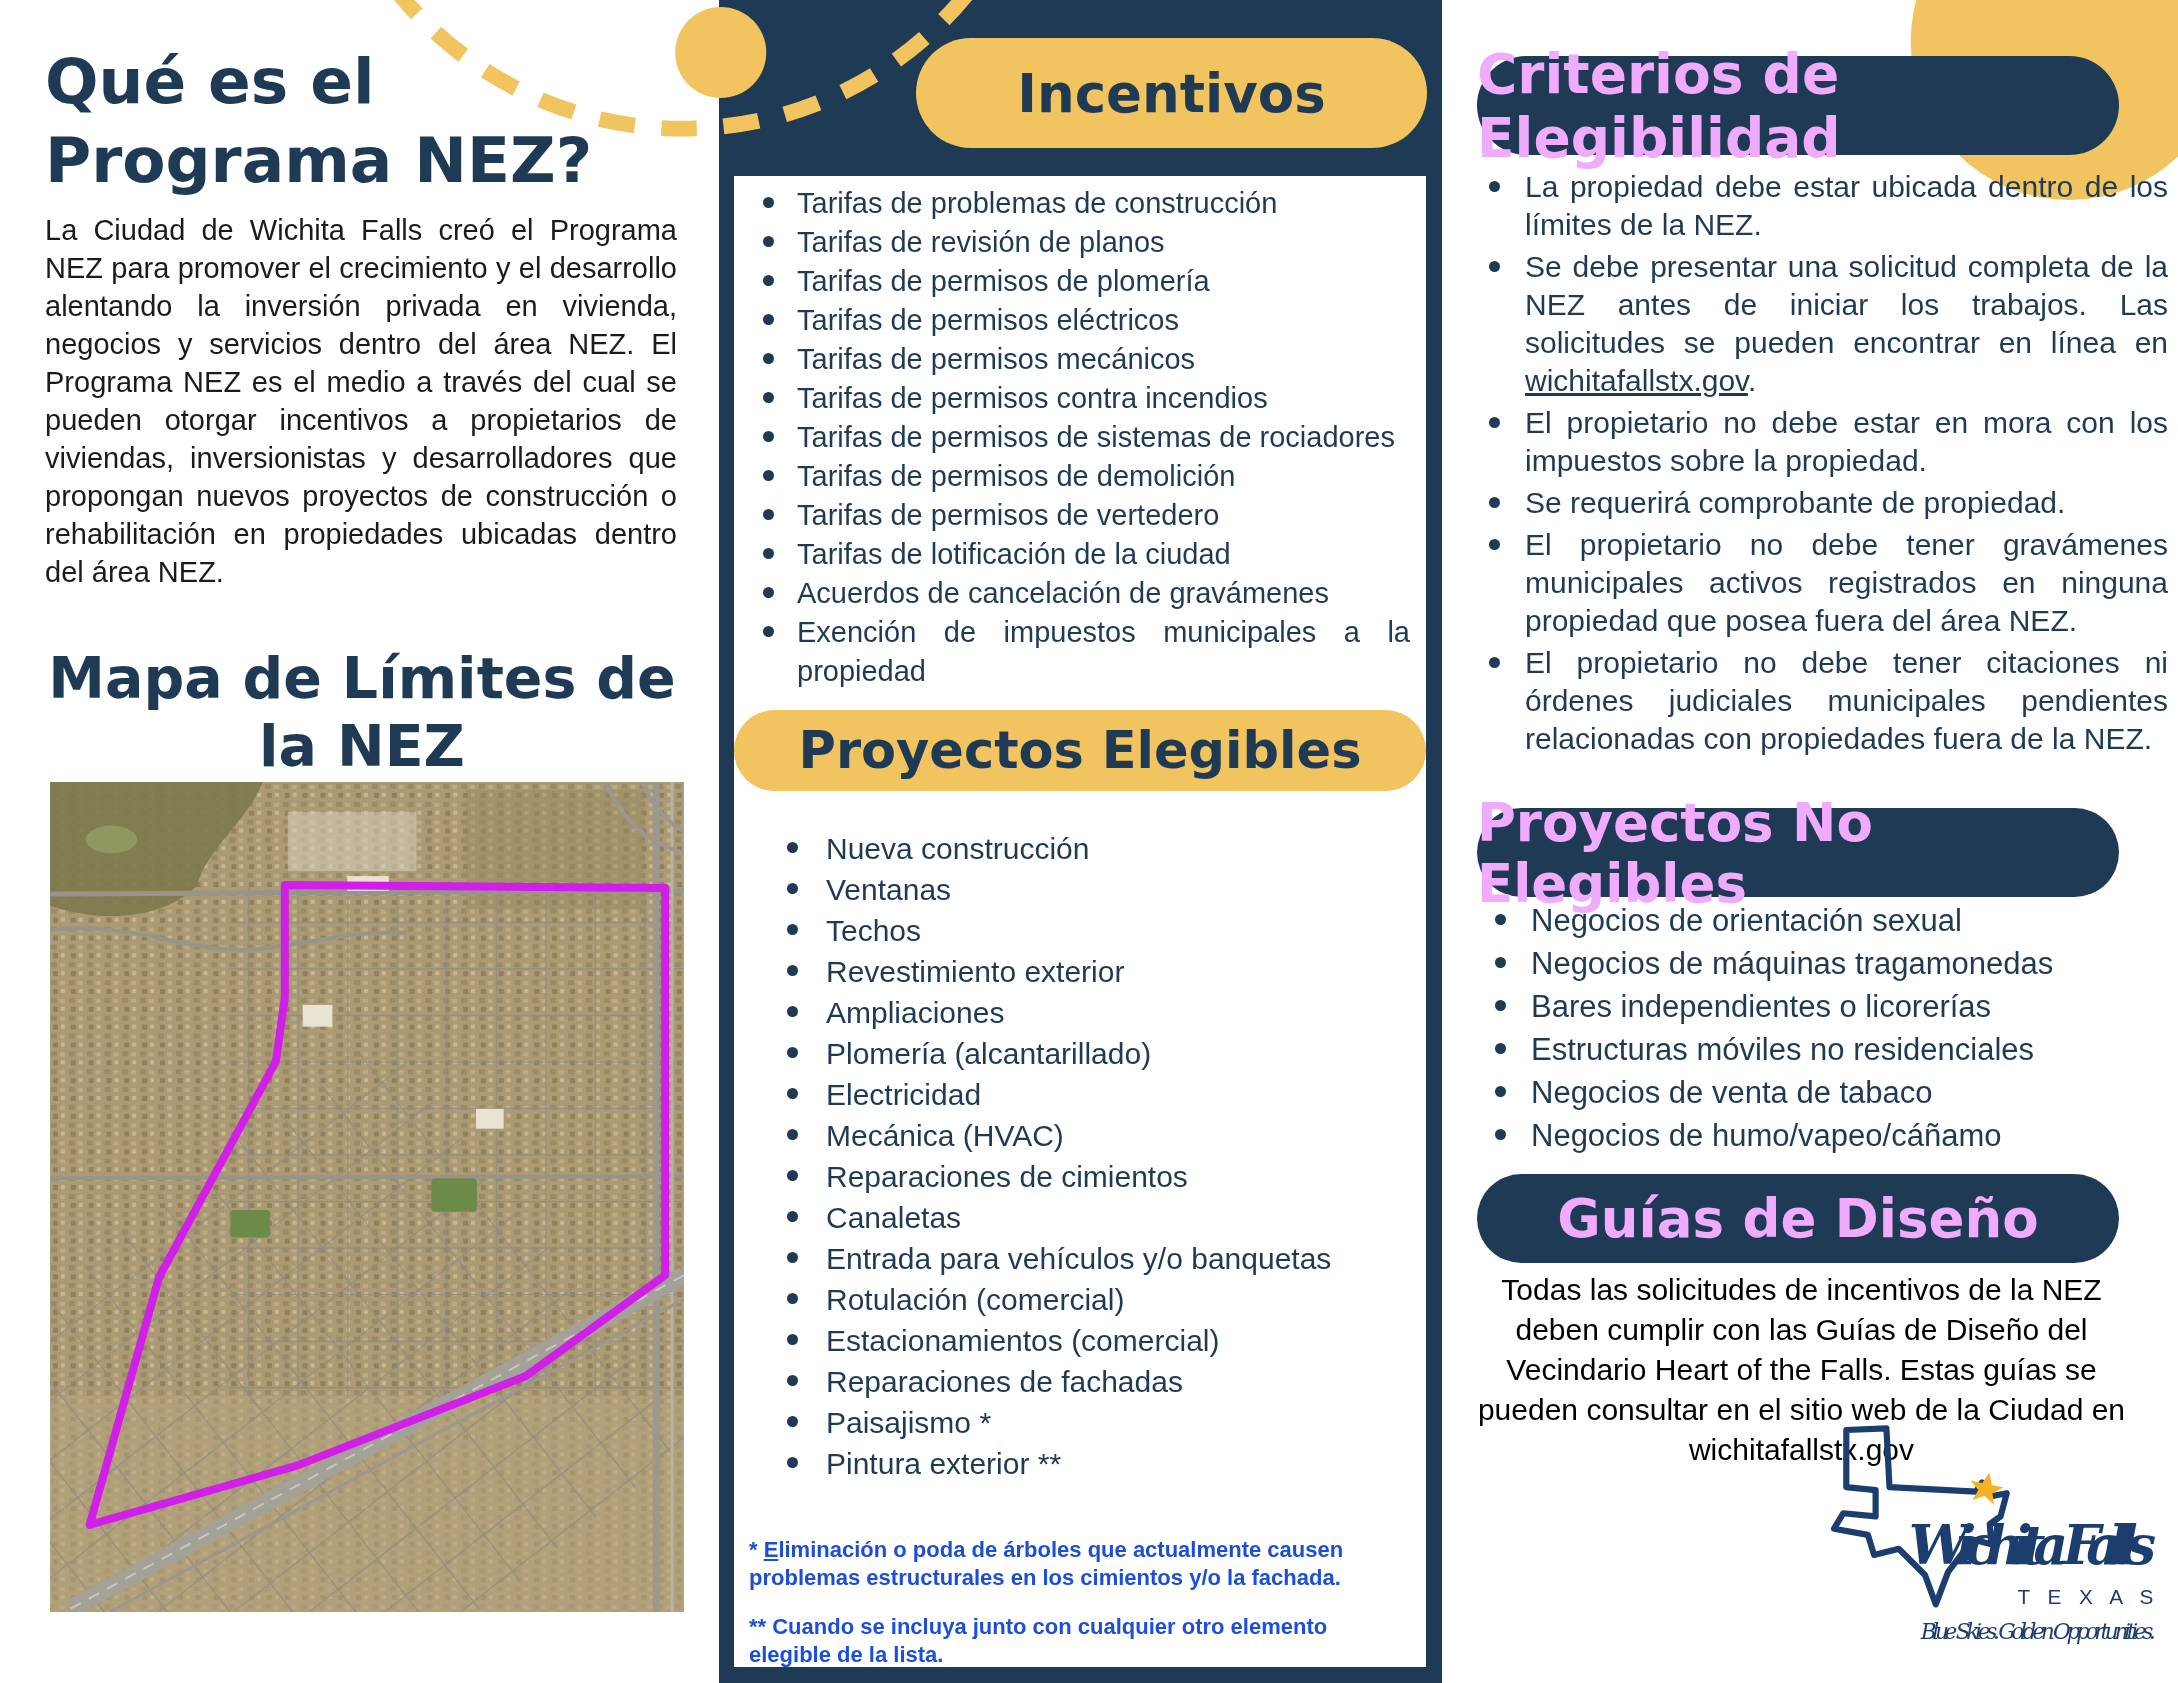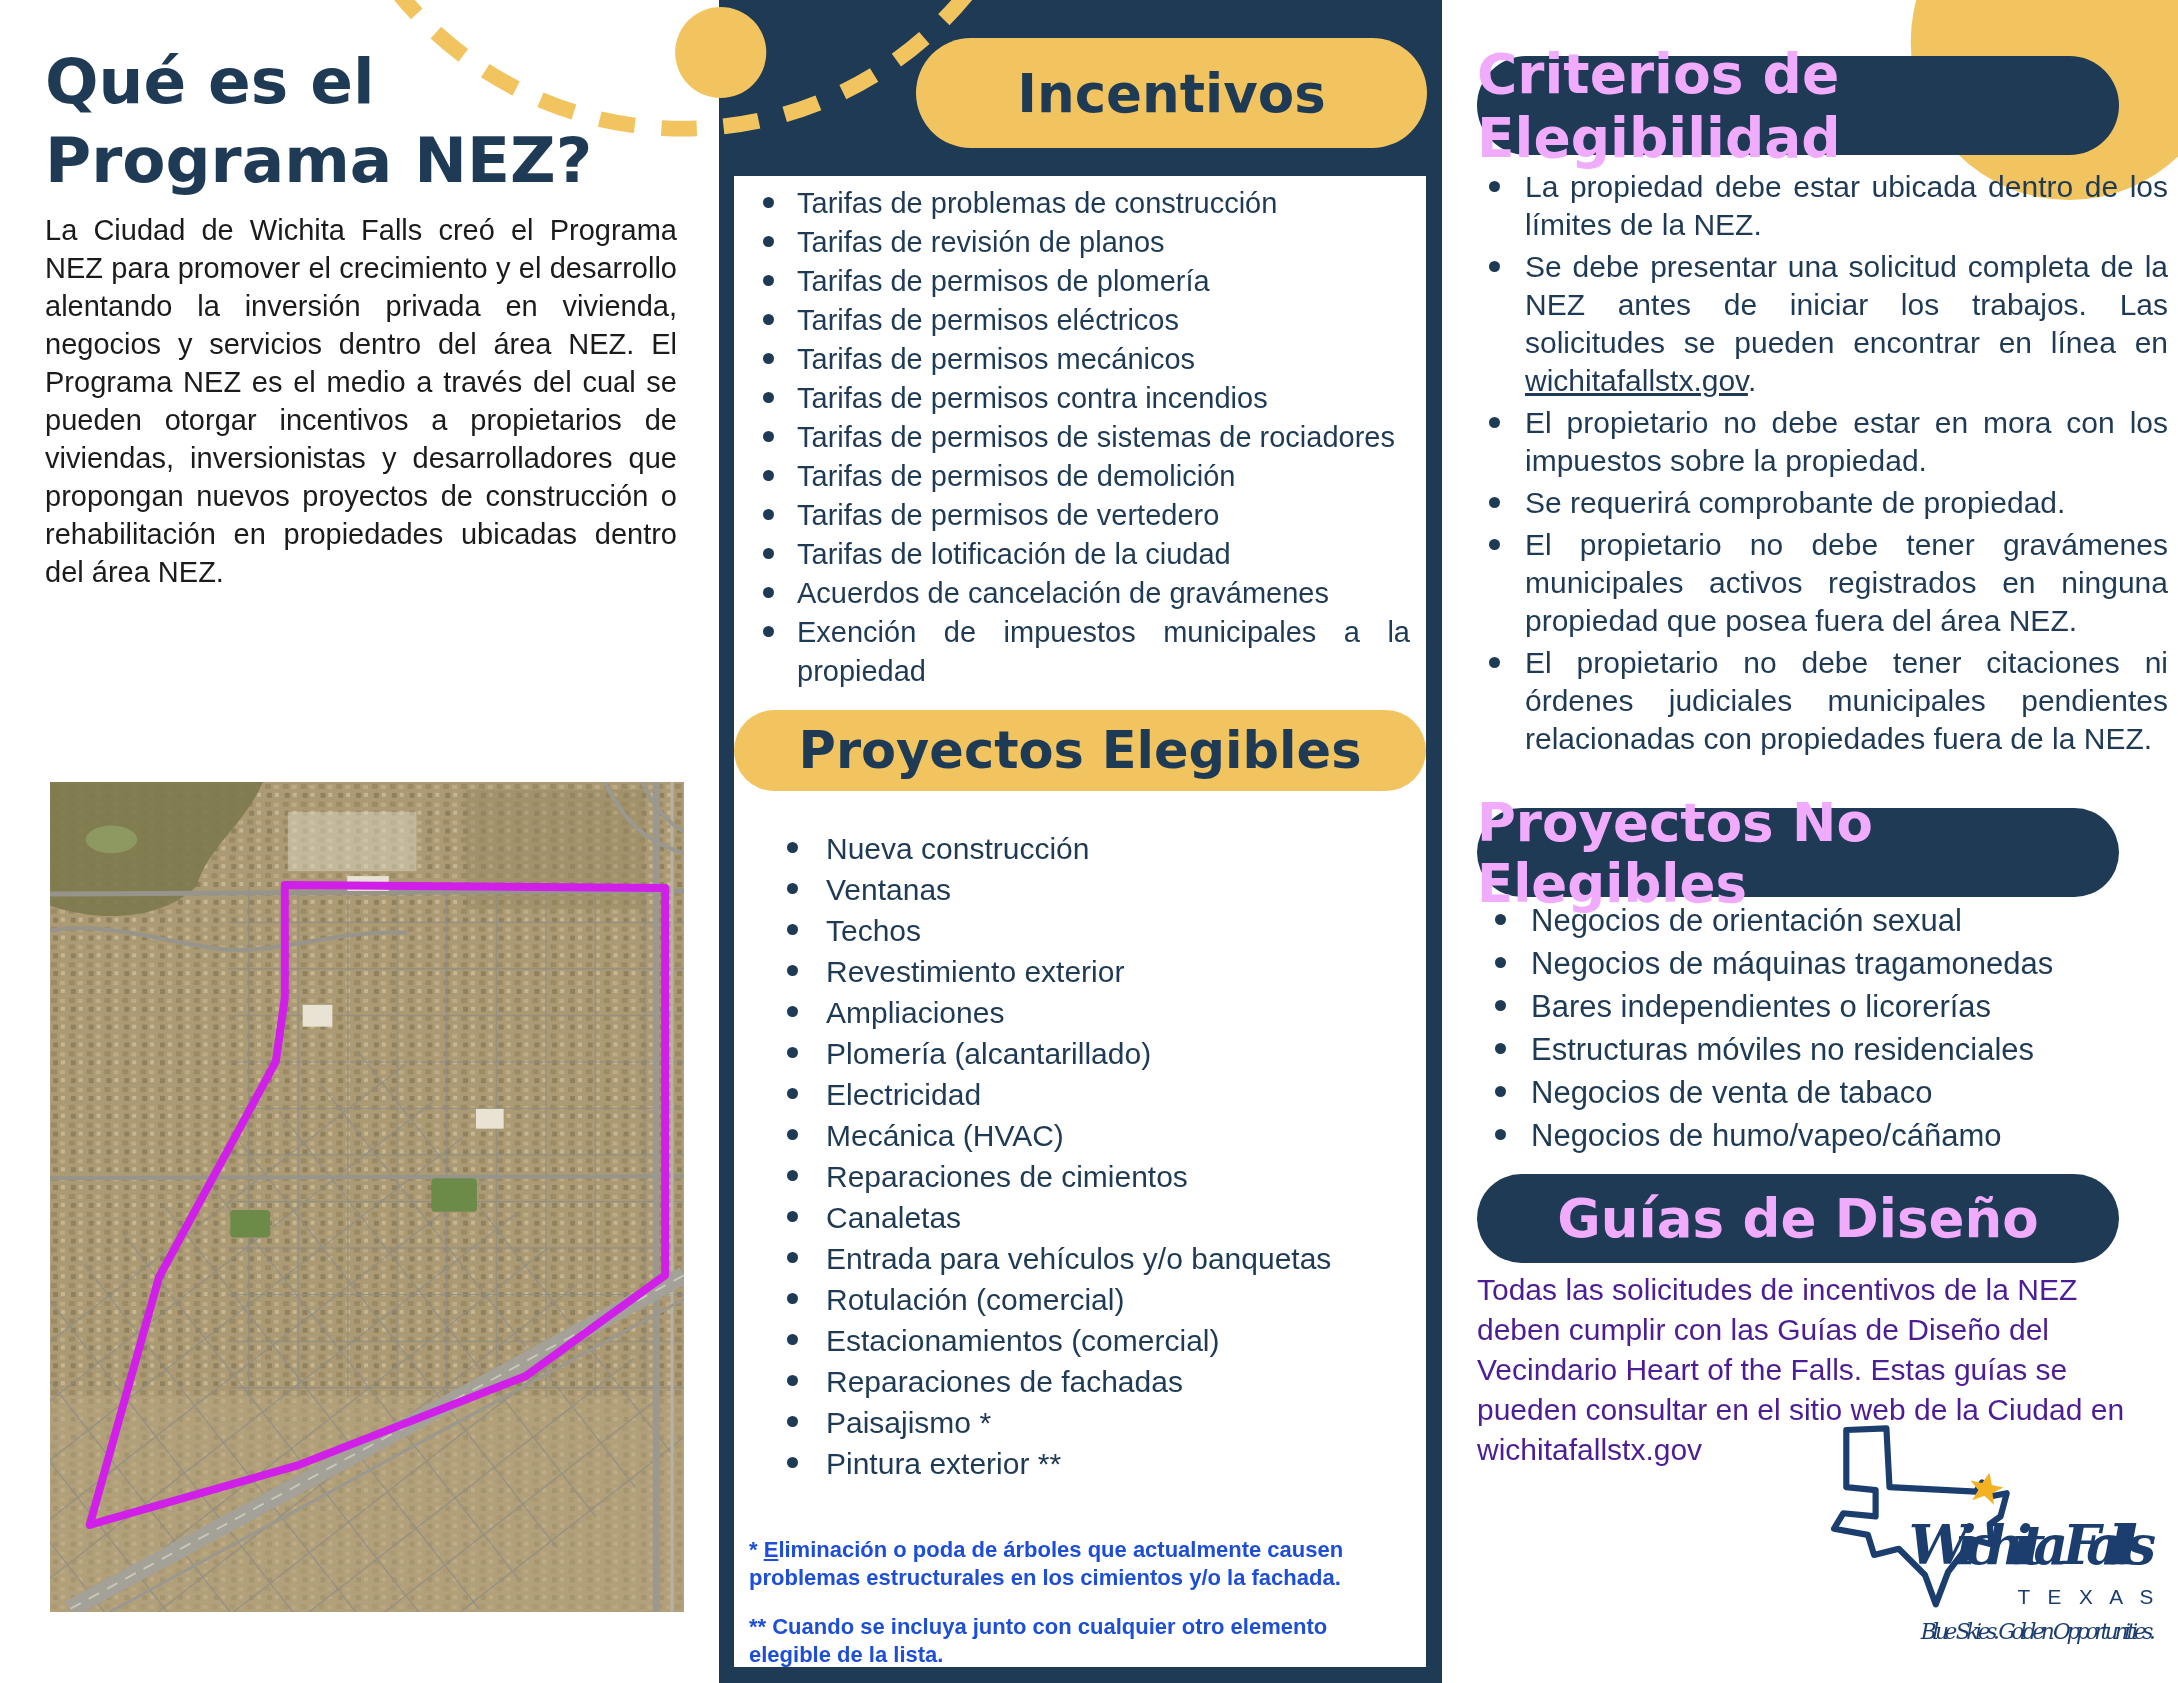--- a/index.html
+++ b/index.html
@@ -41,21 +41,21 @@
   .crit-list{left:1485px;top:168px;width:683px;font-size:30px;line-height:38px;}
   .crit-list li{padding-left:40px;margin-bottom:4px;}
   .crit-list li:before{left:4px;top:13px;width:11px;height:11px;}
   .noelig-list{left:1491px;top:899px;width:677px;font-size:31px;line-height:43px;}
   .noelig-list li{padding-left:40px;text-align:left;}
   .noelig-list li:before{left:4px;top:15px;width:11px;height:11px;}
   .u{text-decoration:underline;}
   
   .footnotes{left:749px;top:1536px;width:655px;font-size:22px;line-height:28px;color:#1d4ed8;font-weight:bold;}
   .footnote2{margin-top:21px;}
-  .guias-body{left:1477px;top:1270px;width:649px;font-size:30px;line-height:40px;color:#4c1d95;}
+  .guias-body{left:1477px;top:1270px;width:649px;font-size:30px;line-height:40px;color:#000000;text-align:center;}
   .logo-box{left:1792px;top:1408px;width:376px;height:267px;}
 </style>
 </head>
 <body>
 
 <div class="page">
 
   <div class="abs navy-panel"></div>
 
   <svg class="abs deco" viewBox="0 0 2200 1700">
@@ -64,20 +64,24 @@
     <circle cx="2090" cy="42" r="160" fill="#f2c45f"></circle>
   </svg>
 
   <div class="abs white-card"></div>
 
   <div class="abs h1">
     <div>Qué es el</div>
     <div>Programa NEZ?</div>
   </div>
   <div class="abs intro">La Ciudad de Wichita Falls creó el Programa NEZ para promover el crecimiento y el desarrollo alentando la inversión privada en vivienda, negocios y servicios dentro del área NEZ. El Programa NEZ es el medio a través del cual se pueden otorgar incentivos a propietarios de viviendas, inversionistas y desarrolladores que propongan nuevos proyectos de construcción o rehabilitación en propiedades ubicadas dentro del área NEZ.</div>
+  <div class="abs map-title">
+    <div>Mapa de Límites de</div>
+    <div>la NEZ</div>
+  </div>
 
   <svg class="abs map-box" viewBox="0 0 640 838">
     <defs>
       <pattern id="spk" width="18" height="18" patternUnits="userSpaceOnUse">
         <rect width="18" height="18" fill="#ab9a74"></rect>
         <rect x="1" y="2" width="6" height="5" fill="#9b8a64"></rect>
         <rect x="10" y="3" width="5" height="4" fill="#bcab83"></rect>
         <rect x="3" y="11" width="5" height="5" fill="#8f815d"></rect>
         <rect x="11" y="11" width="4" height="4" fill="#c7b791"></rect>
       </pattern>

